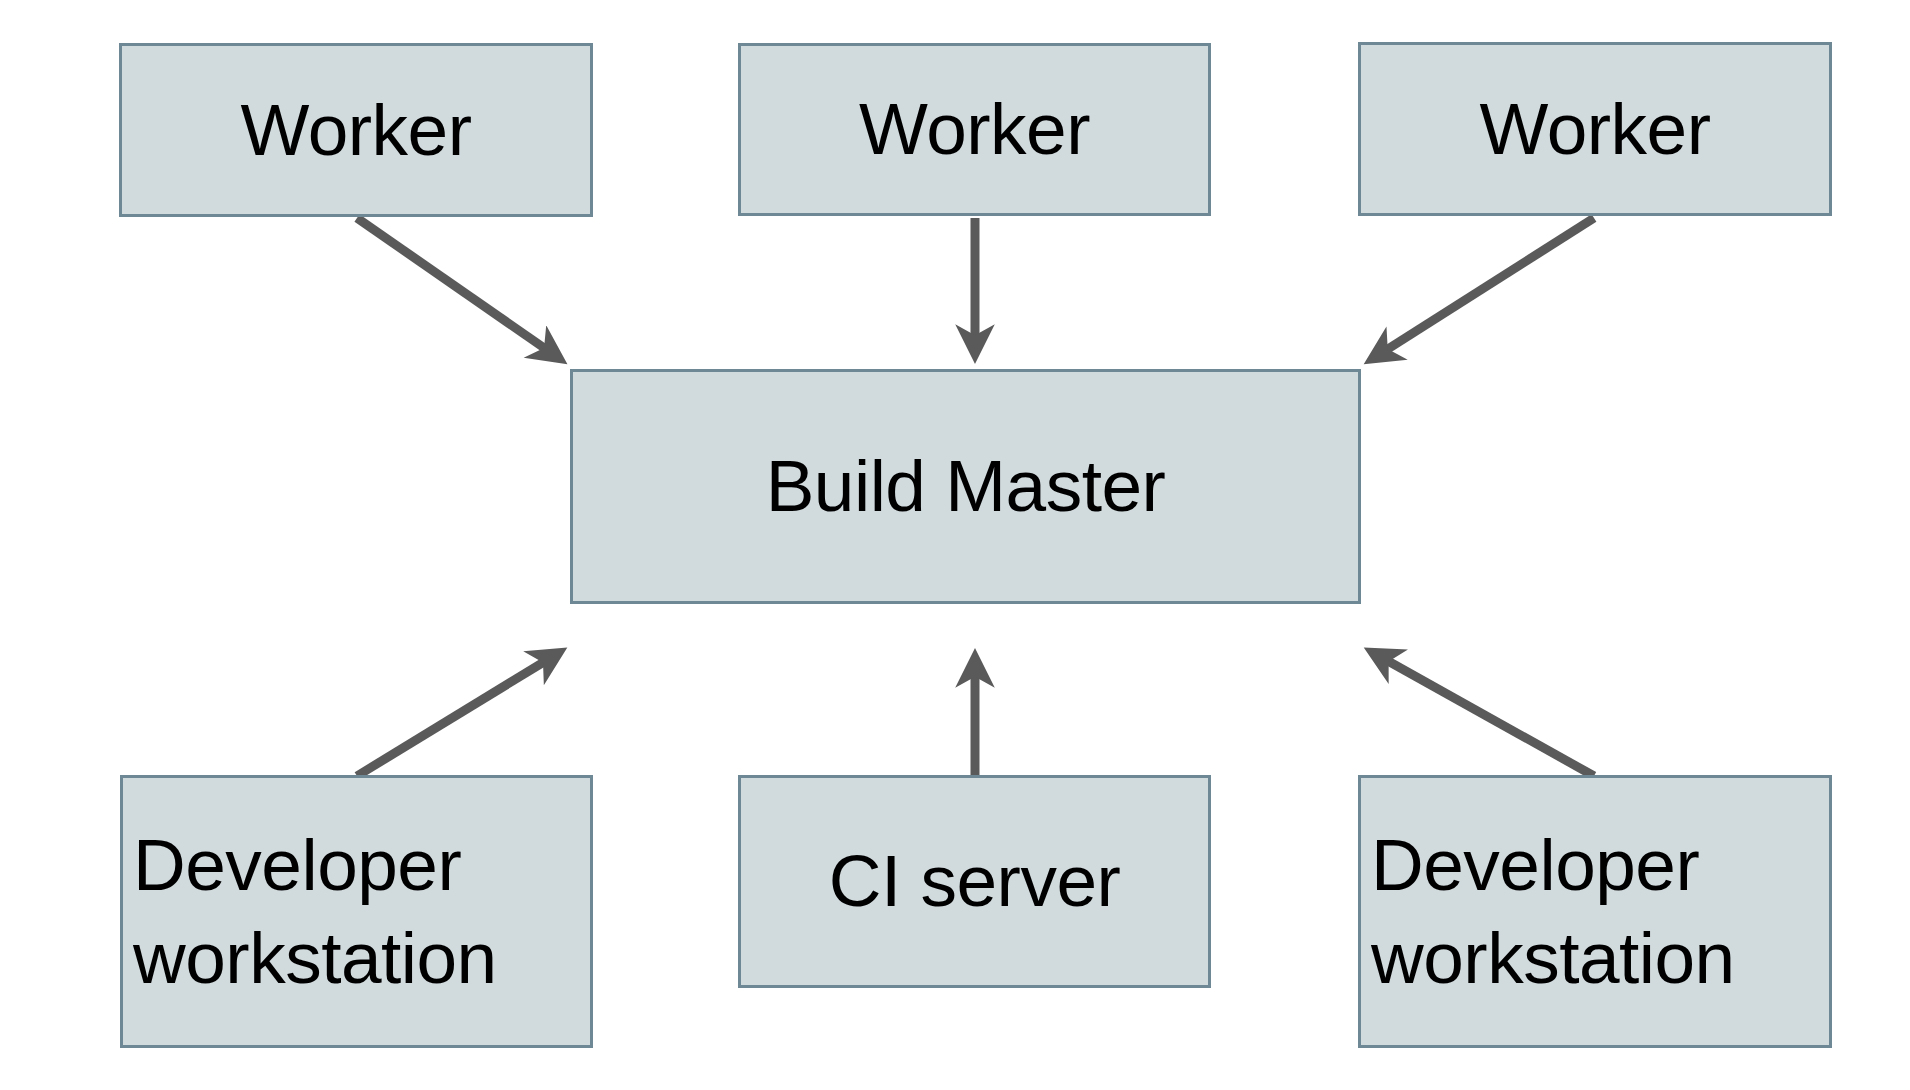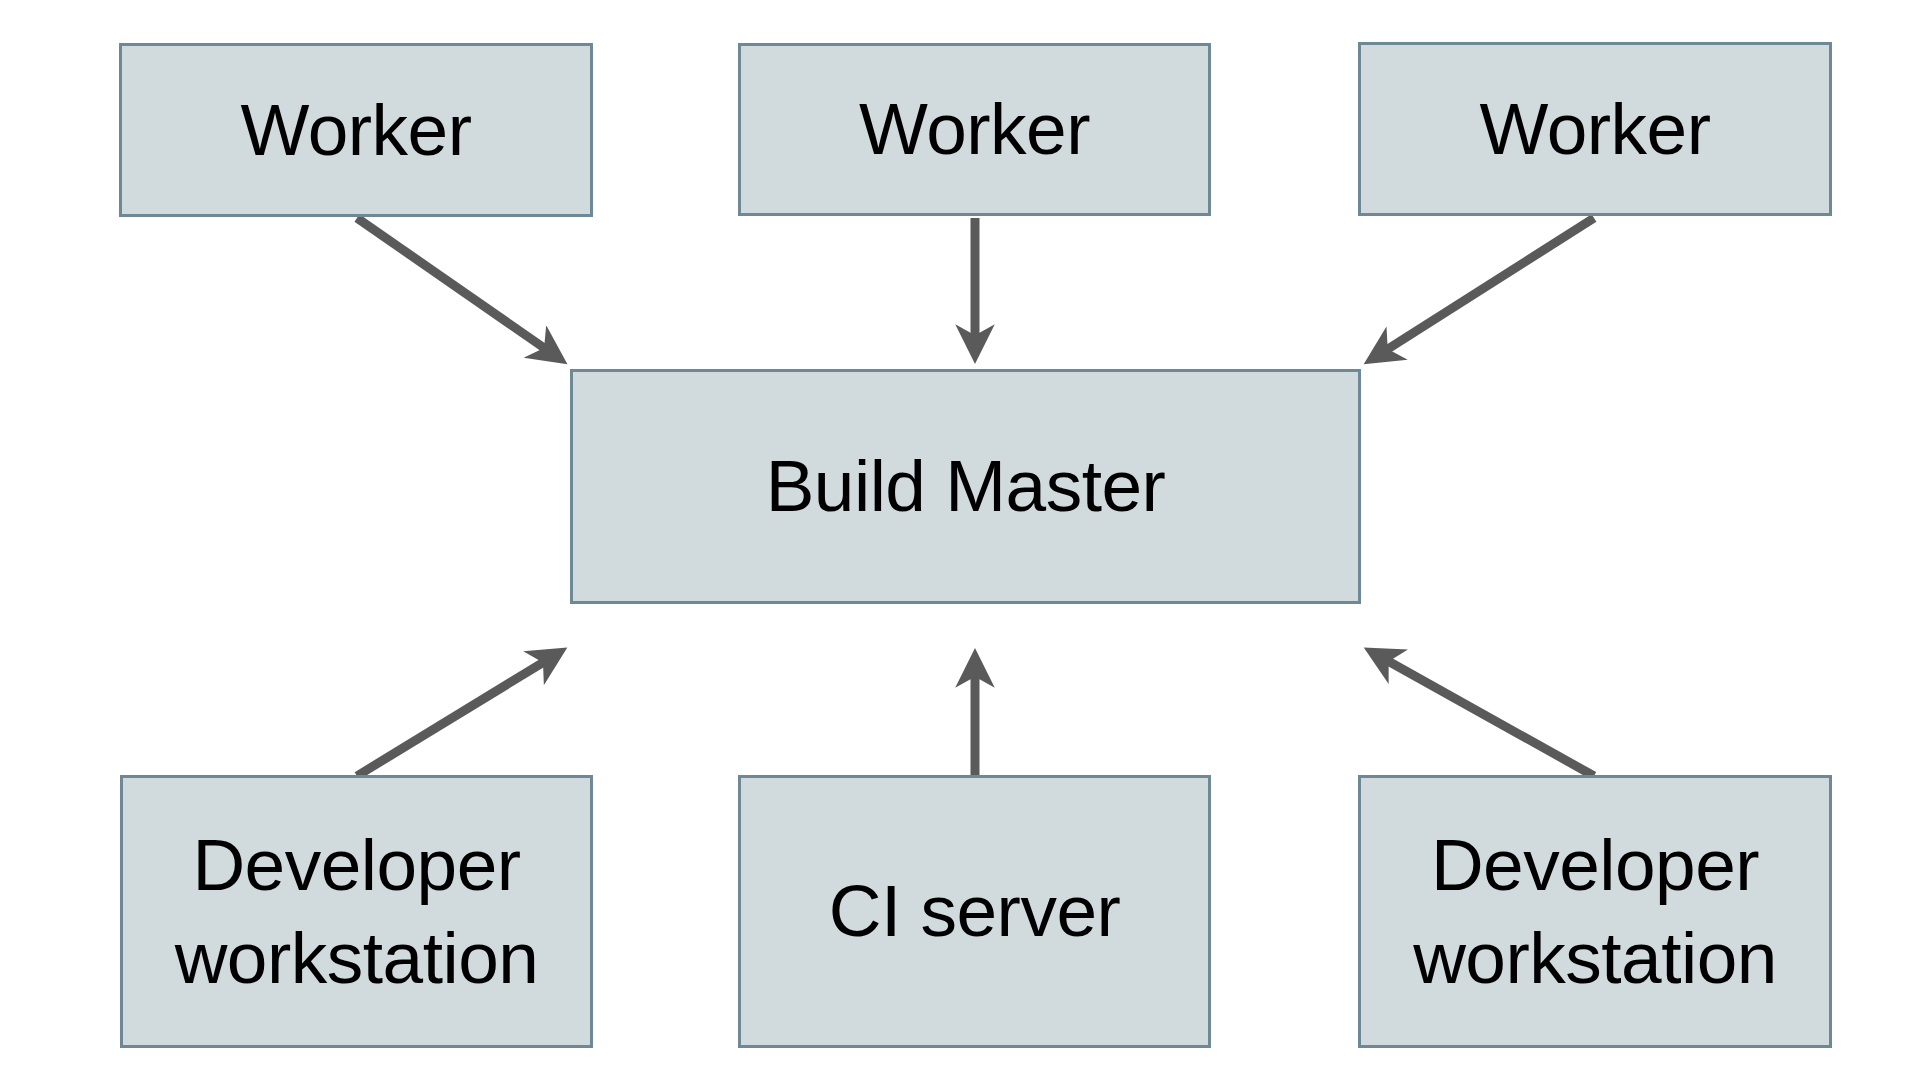--- a/index.html
+++ b/index.html
@@ -21,21 +21,20 @@
     width: 1910px; height: 1090px;
     background: var(--bg);
   }
   .node {
     position: absolute;
     background: var(--box-fill);
     border: 3px solid var(--box-border);
     display: flex;
     align-items: center;
     justify-content: center;
-    text-align: center;
   }
   .node-label {
     color: var(--text-color);
     font-size: 73px;
     line-height: 1.27;
     letter-spacing: -0.5px;
     padding: 0 10px;
   }
   svg.arrows {
     position: absolute;
@@ -82,21 +81,21 @@
   </div>
 
   <div class="node" style="left:570px; top:369px; width:791px; height:235px;">
     <span class="node-label">Build Master</span>
   </div>
 
   <div class="node" style="left:120px; top:775px; width:473px; height:273px;">
     <span class="node-label">Developer workstation</span>
   </div>
 
-  <div class="node" style="left:738px; top:775px; width:473px; height:273px;">
+  <div class="node" style="left:738px; top:775px; width:473px; height:213px;">
     <span class="node-label">CI server</span>
   </div>
 
   <div class="node" style="left:1358px; top:775px; width:474px; height:273px;">
     <span class="node-label">Developer workstation</span>
   </div>
 
 </div>
 
 </body></html>

